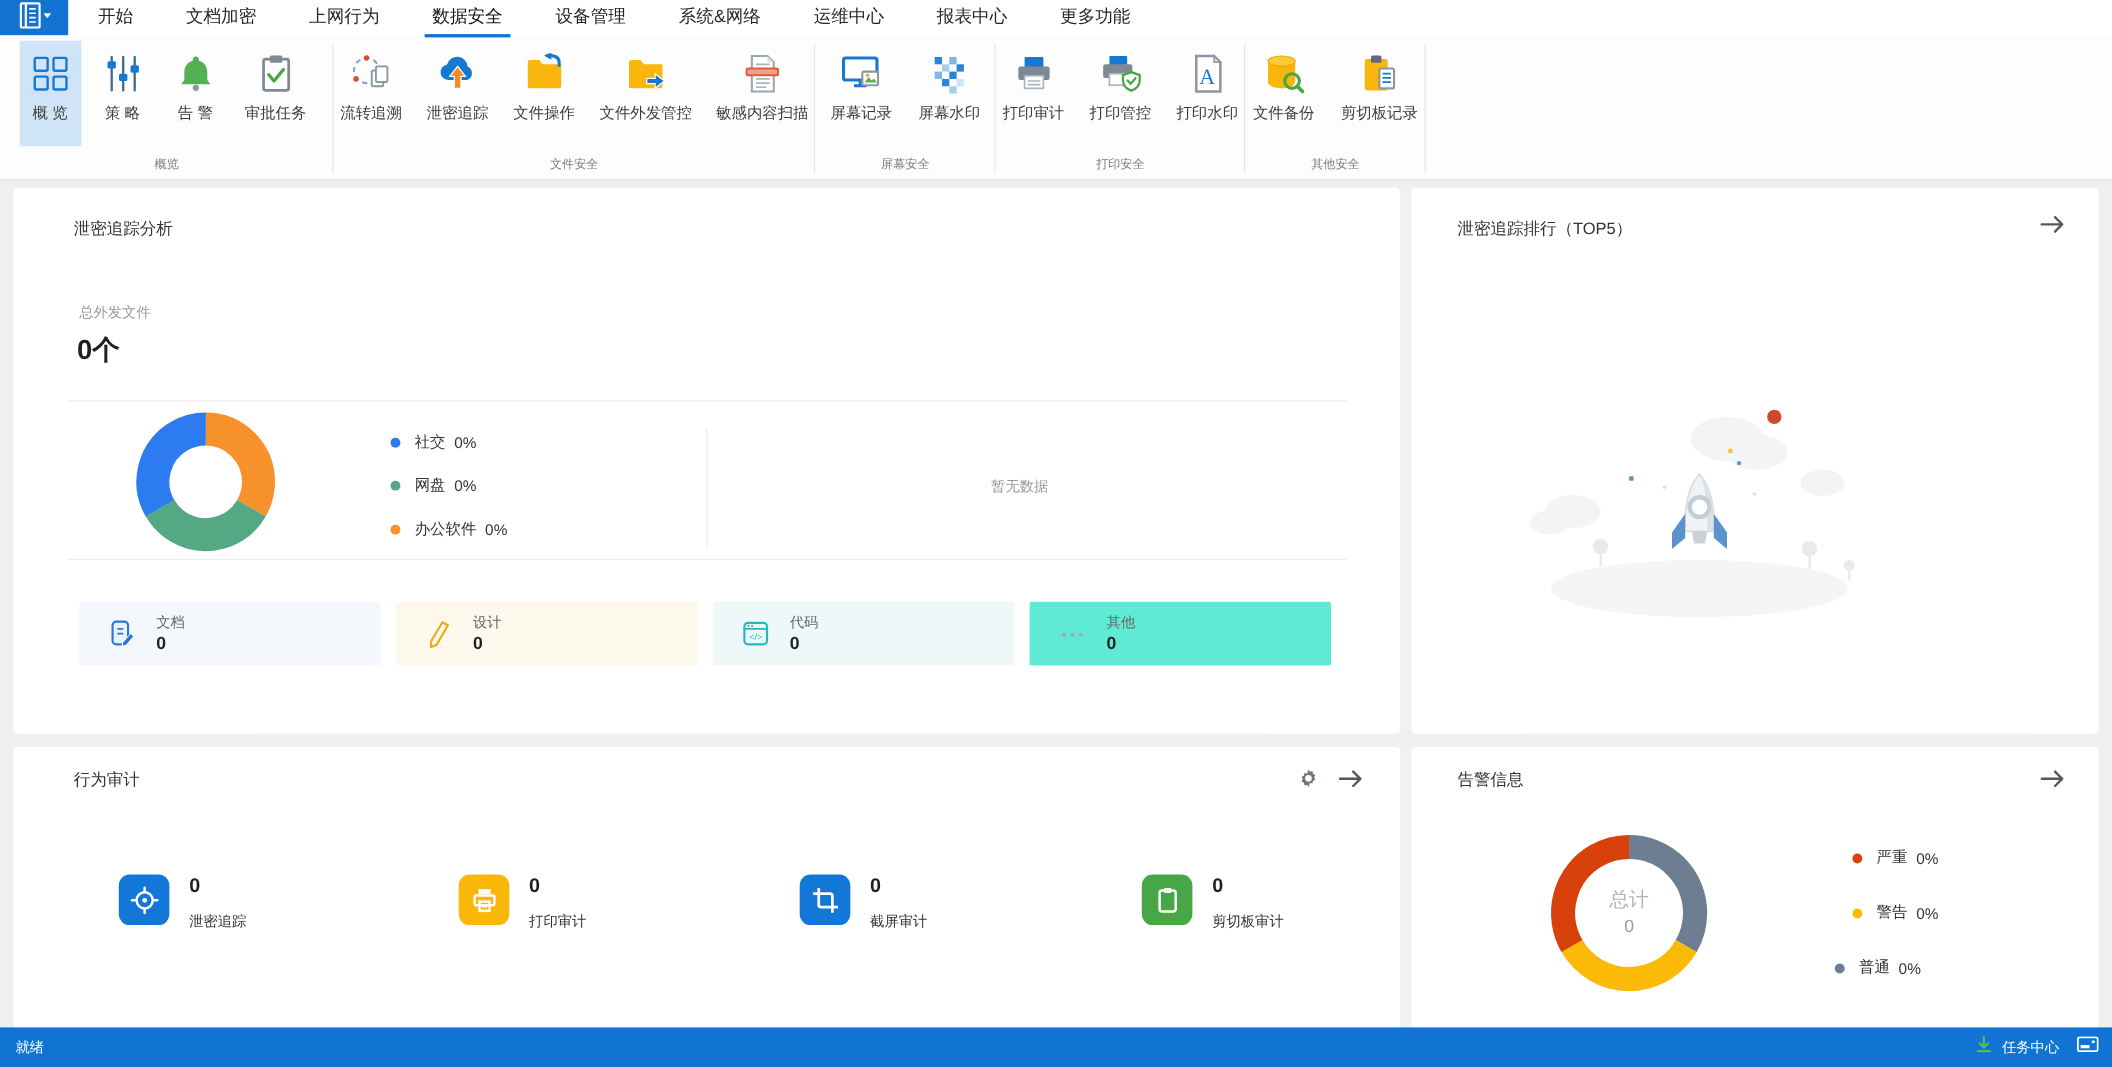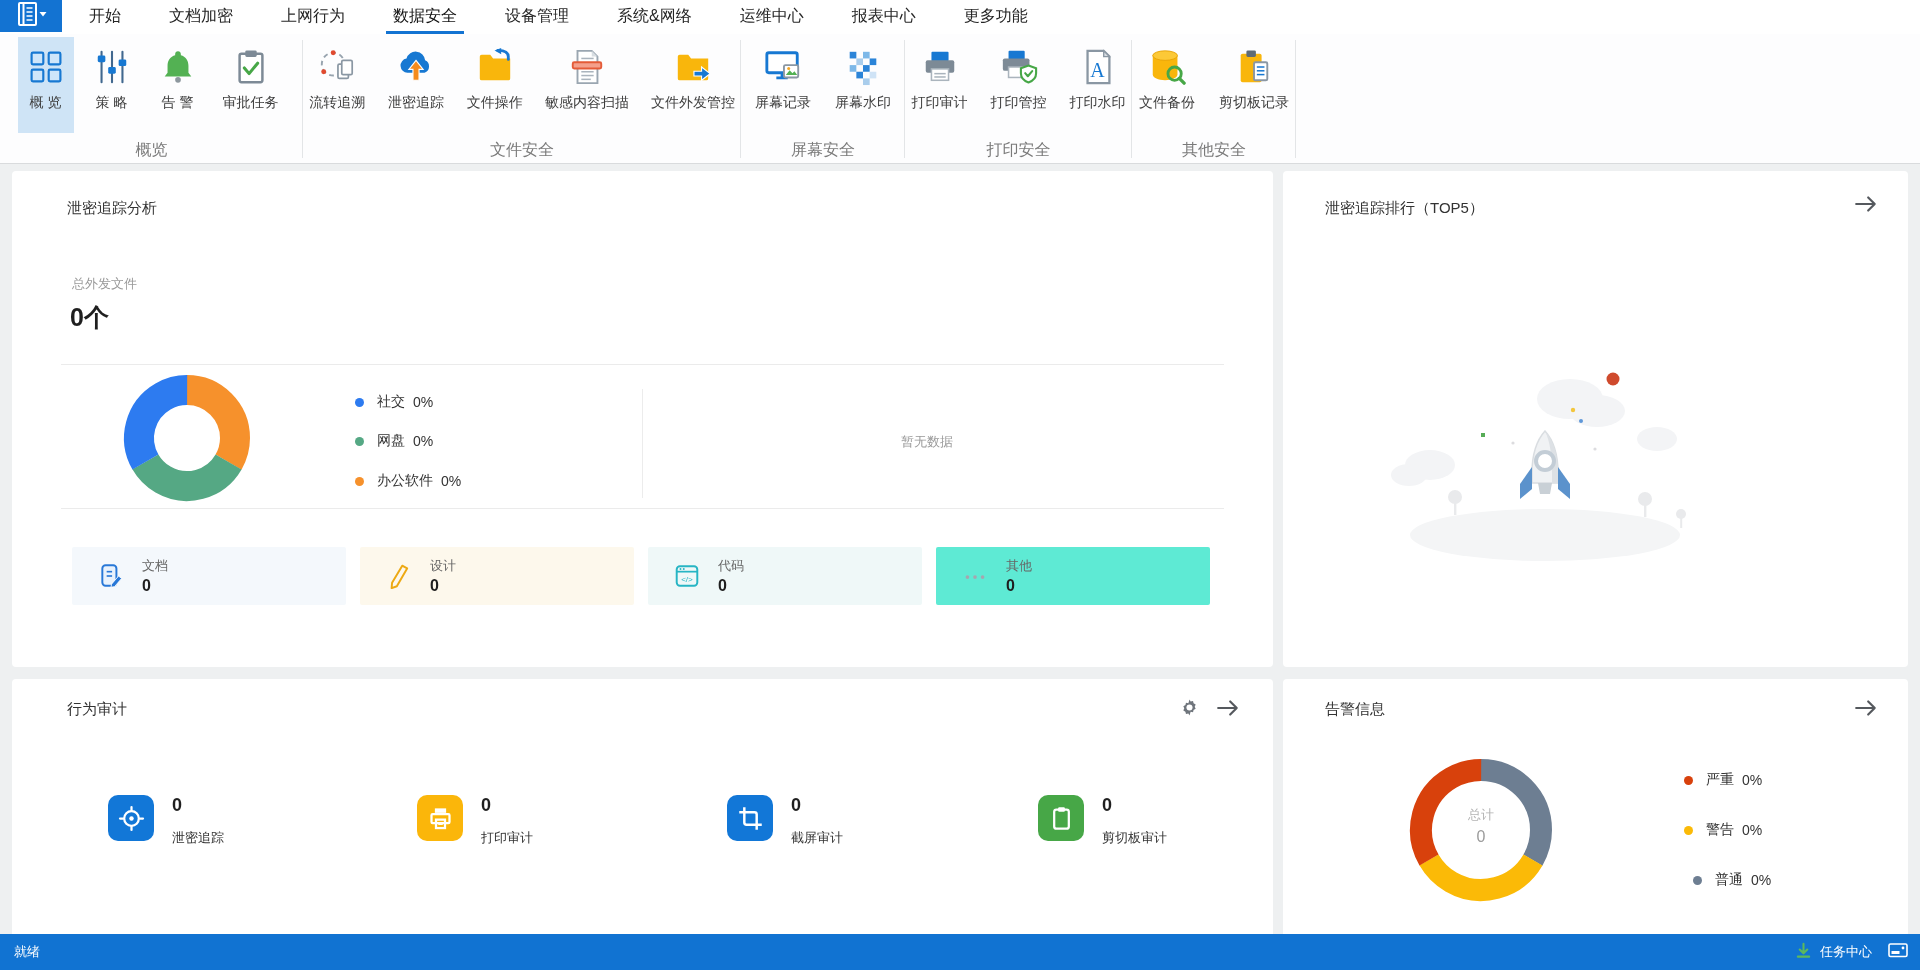--- a/index.html
+++ b/index.html
@@ -16,21 +16,21 @@
   .tab.active::after { content:""; position:absolute; left:-4px; right:-4px; bottom:0; height:3px; background:#1373d2; }
 
   
   .ribbon { position:absolute; left:0; top:34px; width:100%; height:130px; background:#fdfdfe; border-bottom:1px solid #d9dbdd; }
   .rgroup { position:absolute; top:0; height:129px; }
   .ritems { position:absolute; left:0; right:0; top:0; height:101px; display:flex; align-items:flex-start; justify-content:center; gap:10px; padding-top:3px; }
   .ritem { display:flex; flex-direction:column; align-items:center; padding:6px 7px 0 7px; min-width:56px; height:96px; cursor:pointer; }
   .ritem.selected { background:#cfe4f6; }
   .ric { height:48px; display:flex; align-items:center; justify-content:center; }
   .rlabel { margin-top:3px; font-size:14px; color:#3d3d3d; white-space:nowrap; }
-  .rgl { position:absolute; left:0; right:0; top:103px; height:26px; text-align:center; font-size:16px; color:#7a7a7a; line-height:26px; }
+  .rgl { position:absolute; left:0; right:0; top:103px; height:26px; text-align:center; font-size:11px; color:#7a7a7a; line-height:26px; }
   .rdiv { position:absolute; top:6px; height:118px; width:1px; background:#e3e5e7; }
 
   
   .card { position:absolute; background:#fff; border-radius:4px; }
   #card1 { left:12px; top:171px; width:1261px; height:496px; }
   #card2 { left:1283px; top:171px; width:625px; height:496px; }
   #card3 { left:12px; top:679px; width:1261px; height:258px; }
   #card4 { left:1283px; top:679px; width:625px; height:258px; }
   .card-title { position:absolute; font-size:15px; color:#333; }
   .hrule { position:absolute; height:1px; background:#ebebeb; }
@@ -53,21 +53,21 @@
   #tile1 { left:348px; background:#fdf8ec; }
   #tile2 { left:636px; background:#eff8f8; }
   #tile3 { left:924px; background:#5eead4; }
 
   .audit-item { position:absolute; top:116px; }
   .audit-box { position:absolute; left:0; top:0; width:46px; height:46px; border-radius:10px; display:flex; align-items:center; justify-content:center; }
   .audit-value { position:absolute; left:64px; top:0; font-size:18px; font-weight:bold; color:#1f1f1f; }
   .audit-label { position:absolute; left:64px; top:34px; font-size:13px; color:#333; white-space:nowrap; }
 
   .donut-center { position:absolute; text-align:center; }
-  .donut-center .cl { font-size:13px; color:#b3b3b3; }
+  .donut-center .cl { font-size:18px; color:#b3b3b3; }
   .donut-center .cv { font-size:16px; color:#9b9b9b; margin-top:4px; }
 
   
   .statusbar { position:absolute; left:0; bottom:0; width:100%; height:36px; background:#1173d2; display:flex; align-items:center; }
   .status-left { margin-left:14px; font-size:13px; color:#fff; }
   .status-right { position:absolute; right:12px; display:flex; align-items:center; gap:8px;font-family:Liberation Serif, serif; }
   .status-right .txt { font-size:13px; color:#fff; }
 </style>
 </head>
 <body>
@@ -189,41 +189,41 @@
               <path d="M4 9a2 2 0 0 1 2-2h9l3 4h18v21a2 2 0 0 1-2 2H6a2 2 0 0 1-2-2V9z" fill="#f9b60c"></path>
               <path d="M34 12V9c0-5-5.5-6.5-11-6.5" fill="none" stroke="#1778d2" stroke-width="3" stroke-linecap="round"></path>
               <path d="M26.5 0l-7 2.7 7 4z" fill="#1778d2"></path>
             </svg>
           </div>
           <div class="rlabel">文件操作</div>
         </div>
         <div class="ritem">
           <div class="ric">
             <svg viewBox="0 0 40 40" width="38" height="38">
+              <path d="M4 9a2 2 0 0 1 2-2h9l3 4h18v21a2 2 0 0 1-2 2H6a2 2 0 0 1-2-2V9z" fill="#f9b60c"></path>
+              <path d="M21 24.5h8v-4.5l9 7-9 7v-4.5h-8z" fill="#1778d2" stroke="#fdfdfe" stroke-width="1.2"></path>
+            </svg>
+          </div>
+          <div class="rlabel">文件外发管控</div>
+        </div>
+        <div class="ritem">
+          <div class="ric">
+            <svg viewBox="0 0 40 40" width="38" height="38">
               <path d="M10 3h15l6 6v28H10z" fill="#fff" stroke="#9aa6b1" stroke-width="2"></path>
               <path d="M25 3l6 6h-6z" fill="#d7dde2"></path>
               <g stroke="#aab4bd" stroke-width="1.6">
                 <line x1="14" y1="11" x2="27" y2="11"></line>
                   <line x1="14" y1="25" x2="27" y2="25"></line>
                 <line x1="14" y1="29" x2="27" y2="29"></line>
                   <line x1="14" y1="33" x2="24" y2="33"></line>
               </g>
               <rect x="5" y="15" width="30" height="6.5" rx="1.5" fill="#f4a08c" stroke="#e45b38" stroke-width="2"></rect>
             </svg>
           </div>
           <div class="rlabel">敏感内容扫描</div>
-        </div>
-        <div class="ritem">
-          <div class="ric">
-            <svg viewBox="0 0 40 40" width="38" height="38">
-              <path d="M4 9a2 2 0 0 1 2-2h9l3 4h18v21a2 2 0 0 1-2 2H6a2 2 0 0 1-2-2V9z" fill="#f9b60c"></path>
-              <path d="M21 24.5h8v-4.5l9 7-9 7v-4.5h-8z" fill="#1778d2" stroke="#fdfdfe" stroke-width="1.2"></path>
-            </svg>
-          </div>
-          <div class="rlabel">文件外发管控</div>
         </div>
       </div>
       <div class="rgl">文件安全</div>
     </div>
 
     <div class="rgroup" style="left:741px;width:164px">
       <div class="ritems">
         <div class="ritem">
           <div class="ric">
             <svg viewBox="0 0 40 40" width="38" height="38">
@@ -558,21 +558,21 @@
     <div class="legend-item" style="left:401px;top:91px">
       <span class="legend-dot" style="background:#d8410c"></span>
       <span class="legend-text">严重</span>
       <span class="legend-text" style="margin-left:8px">0%</span>
     </div>
     <div class="legend-item" style="left:401px;top:141px">
       <span class="legend-dot" style="background:#fbba07"></span>
       <span class="legend-text">警告</span>
       <span class="legend-text" style="margin-left:8px">0%</span>
     </div>
-    <div class="legend-item" style="left:410px;top:191px">
+    <div class="legend-item" style="left:385px;top:191px">
       <span class="legend-dot" style="background:#6d7e92"></span>
       <span class="legend-text">普通</span>
       <span class="legend-text" style="margin-left:8px">0%</span>
     </div>
   </div>
 
   <div class="statusbar">
     <span class="status-left">就绪</span>
     <span class="status-right">
       <span>

